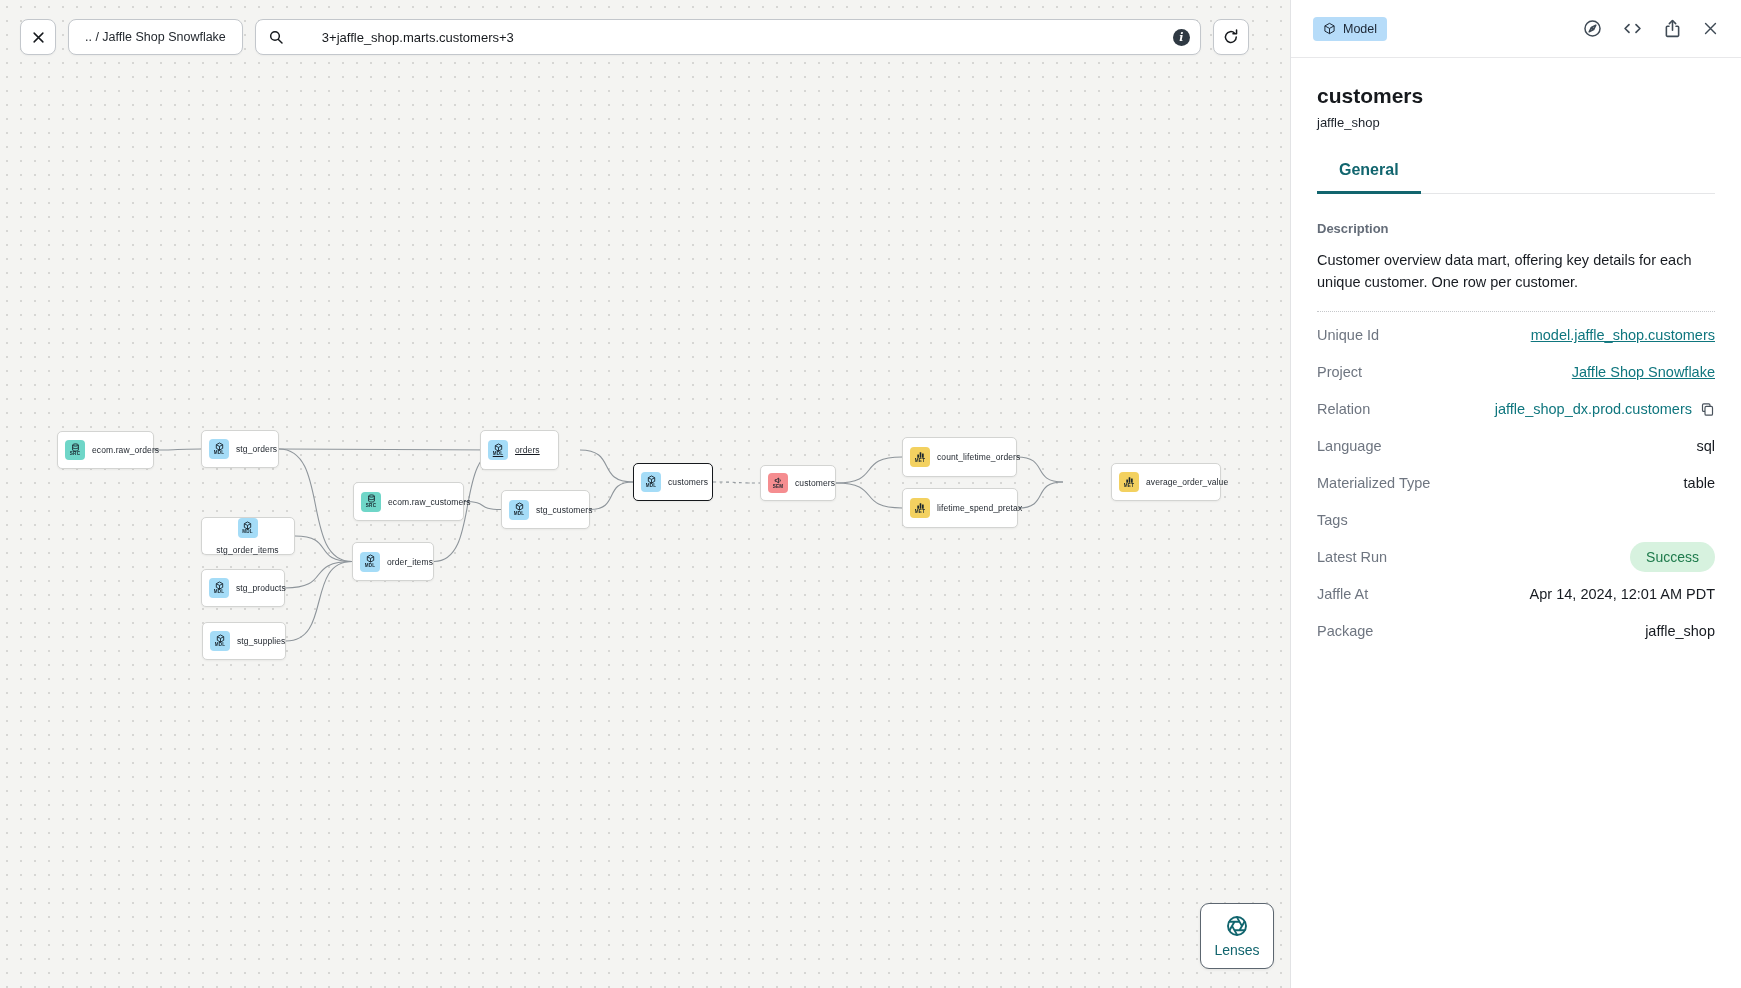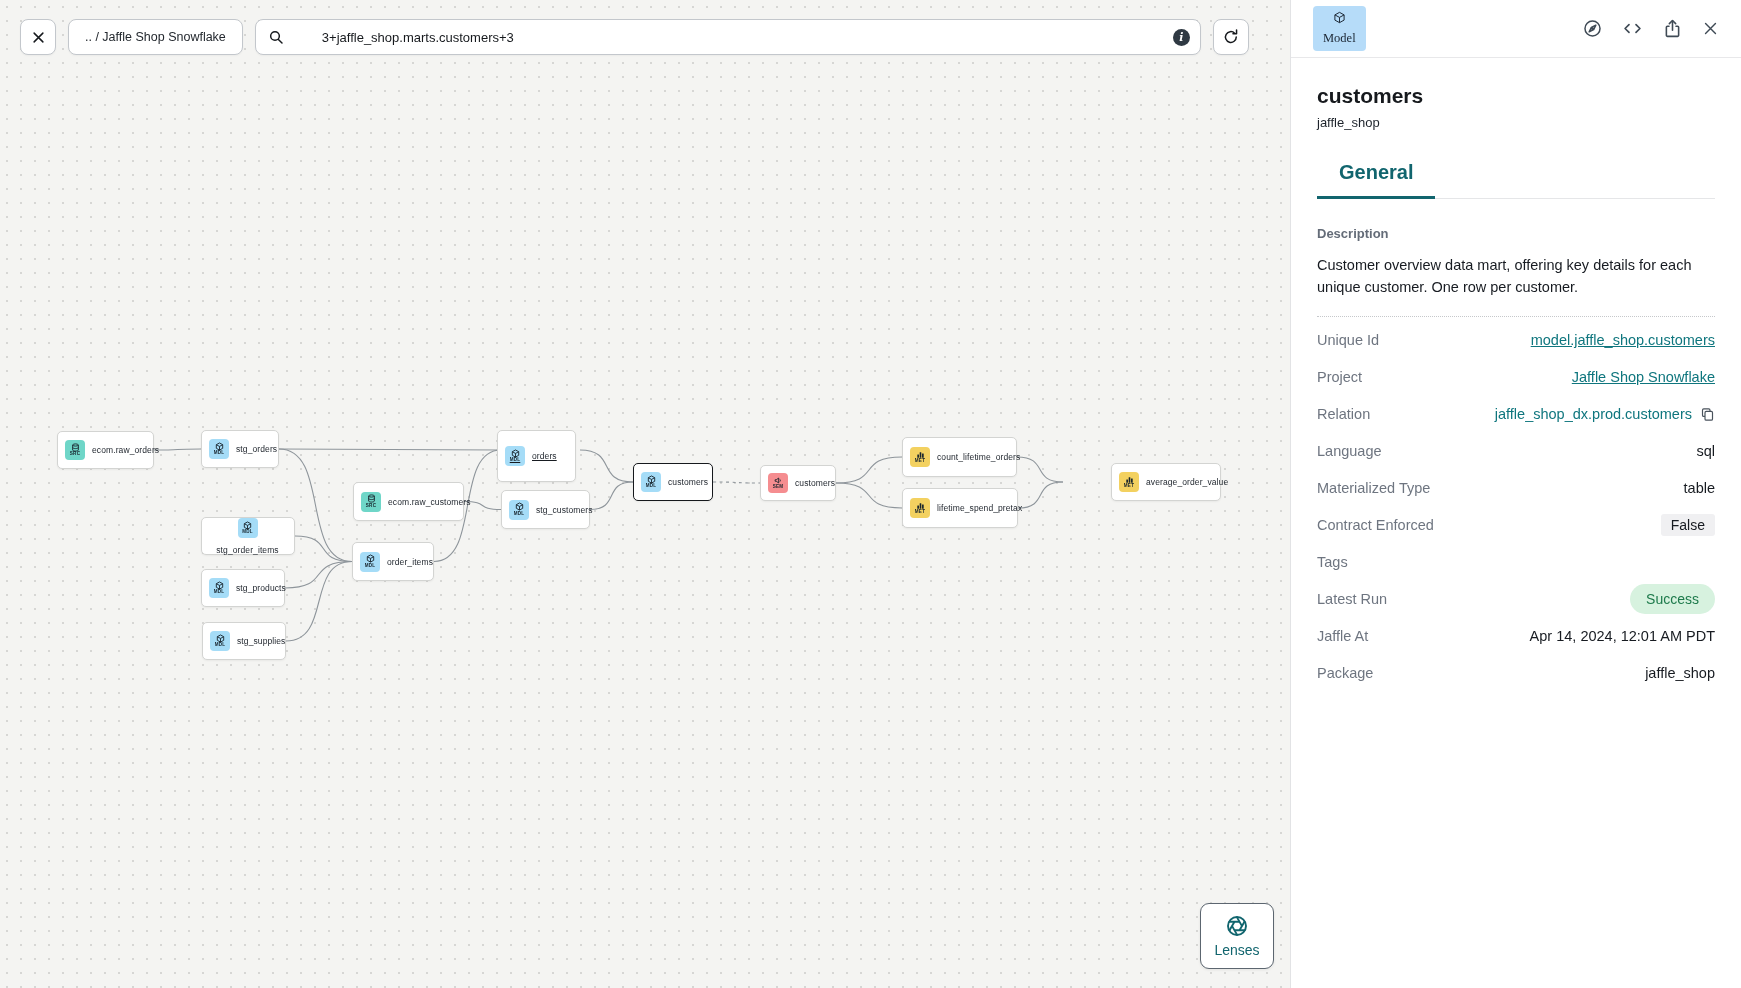--- a/index.html
+++ b/index.html
@@ -52,30 +52,30 @@
     background:#fff;border:1.4px solid #5c6670;border-radius:9px;cursor:pointer;
     display:flex;flex-direction:column;align-items:center;justify-content:center;gap:4px;
     color:var(--accent);box-shadow:0 1px 3px rgba(20,20,20,.08);}
   .lenses span{font-size:14px;}
 
   
   .panel{width:451px;background:#fff;border-left:1px solid #e2e3e5;display:flex;flex-direction:column;}
   .panel-header{height:58px;flex:none;display:flex;align-items:center;justify-content:space-between;
     padding:0 22px;border-bottom:1px solid #e8e8ea;}
   .model-badge{display:inline-flex;align-items:center;gap:7px;background:var(--model-badge-bg,#b6dcf9);
-    padding:5px 10px;border-radius:4px;font-family:Liberation Serif, serif;
-    font-size:12.5px;color:#1b2633;flex-direction:column;}
+    padding:5px 10px;border-radius:4px;font-family:Liberation Sans, sans-serif;
+    font-size:12.5px;color:#1b2633;}
   .panel-actions{display:flex;align-items:center;gap:19px;}
   .icon-btn{background:none;border:none;padding:0;cursor:pointer;color:#3f4a55;display:flex;}
 
   .panel-body{padding:0 26px;overflow:hidden;}
   .node-title{margin:26px 0 0;font-size:21px;font-weight:700;color:#16191d;}
   .node-subtitle{margin-top:7px;font-size:13px;color:#1d232b;}
   .tabs{margin-top:31px;border-bottom:1px solid #e5e6e8;display:flex;}
-  .tab{color:var(--accent);font-weight:700;font-size:20px;padding:0 22px 12px;
+  .tab{color:var(--accent);font-weight:700;font-size:16px;padding:0 22px 12px;
     border-bottom:3px solid var(--accent);margin-bottom:-1px;cursor:pointer;}
   .section-label{margin-top:27px;font-size:13px;font-weight:700;color:#646c78;}
   .description{margin:13px 0 0;font-size:14.5px;line-height:1.55;color:#171b21;}
   .dotted-divider{border-top:1px dotted #c6c8cb;margin:17px 0 5px;}
   .fields{display:flex;flex-direction:column;}
   .field-row{display:flex;justify-content:space-between;align-items:center;min-height:37px;font-size:14.5px;}
   .field-label{color:var(--label-gray);}
   .field-value{text-align:right;color:#171b21;display:flex;align-items:center;gap:8px;}
   .field-value a{color:var(--link);text-decoration:underline;cursor:pointer;}
   .teal-text{color:var(--link);}
@@ -177,21 +177,21 @@
           <span class="gbadge model">
             <svg width="9" height="9" viewBox="0 0 24 24" fill="none" stroke="currentColor" stroke-width="2.4" stroke-linejoin="round">
               <path d="M12 2.5 L20.5 7.2 V16.8 L12 21.5 L3.5 16.8 V7.2 Z"></path>
               <path d="M3.5 7.2 L12 11.8 L20.5 7.2"></path>
               <path d="M12 11.8 V21.5"></path>
             </svg>
             <span class="gbadge-label">MDL</span>
           </span>
           <span class="gnode-label">order_items</span>
         </div>
-        <div class="gnode" style="left: 497px; top: 430px; width: 79px; height: 52px; text-decoration: underline;">
+        <div class="gnode" style="left: 480px; top: 430px; width: 79px; height: 40px; text-decoration: underline;">
           <span class="gbadge model">
             <svg width="9" height="9" viewBox="0 0 24 24" fill="none" stroke="currentColor" stroke-width="2.4" stroke-linejoin="round">
               <path d="M12 2.5 L20.5 7.2 V16.8 L12 21.5 L3.5 16.8 V7.2 Z"></path>
               <path d="M3.5 7.2 L12 11.8 L20.5 7.2"></path>
               <path d="M12 11.8 V21.5"></path>
             </svg>
             <span class="gbadge-label">MDL</span>
           </span>
           <span class="gnode-label">orders</span>
         </div>
@@ -379,26 +379,20 @@
               <span>sql</span>
             </span>
           </div>
           <div class="field-row">
             <span class="field-label">Materialized Type</span>
             <span class="field-value">
               <span>table</span>
             </span>
           </div>
           <div class="field-row">
-            <span class="field-label">Contract Enforced</span>
-            <span class="field-value">
-              <span class="badge-gray">False</span>
-            </span>
-          </div>
-          <div class="field-row">
             <span class="field-label">Tags</span>
             <span class="field-value">
               <span></span>
             </span>
           </div>
           <div class="field-row">
             <span class="field-label">Latest Run</span>
             <span class="field-value">
               <span class="badge-green">Success</span>
             </span>

